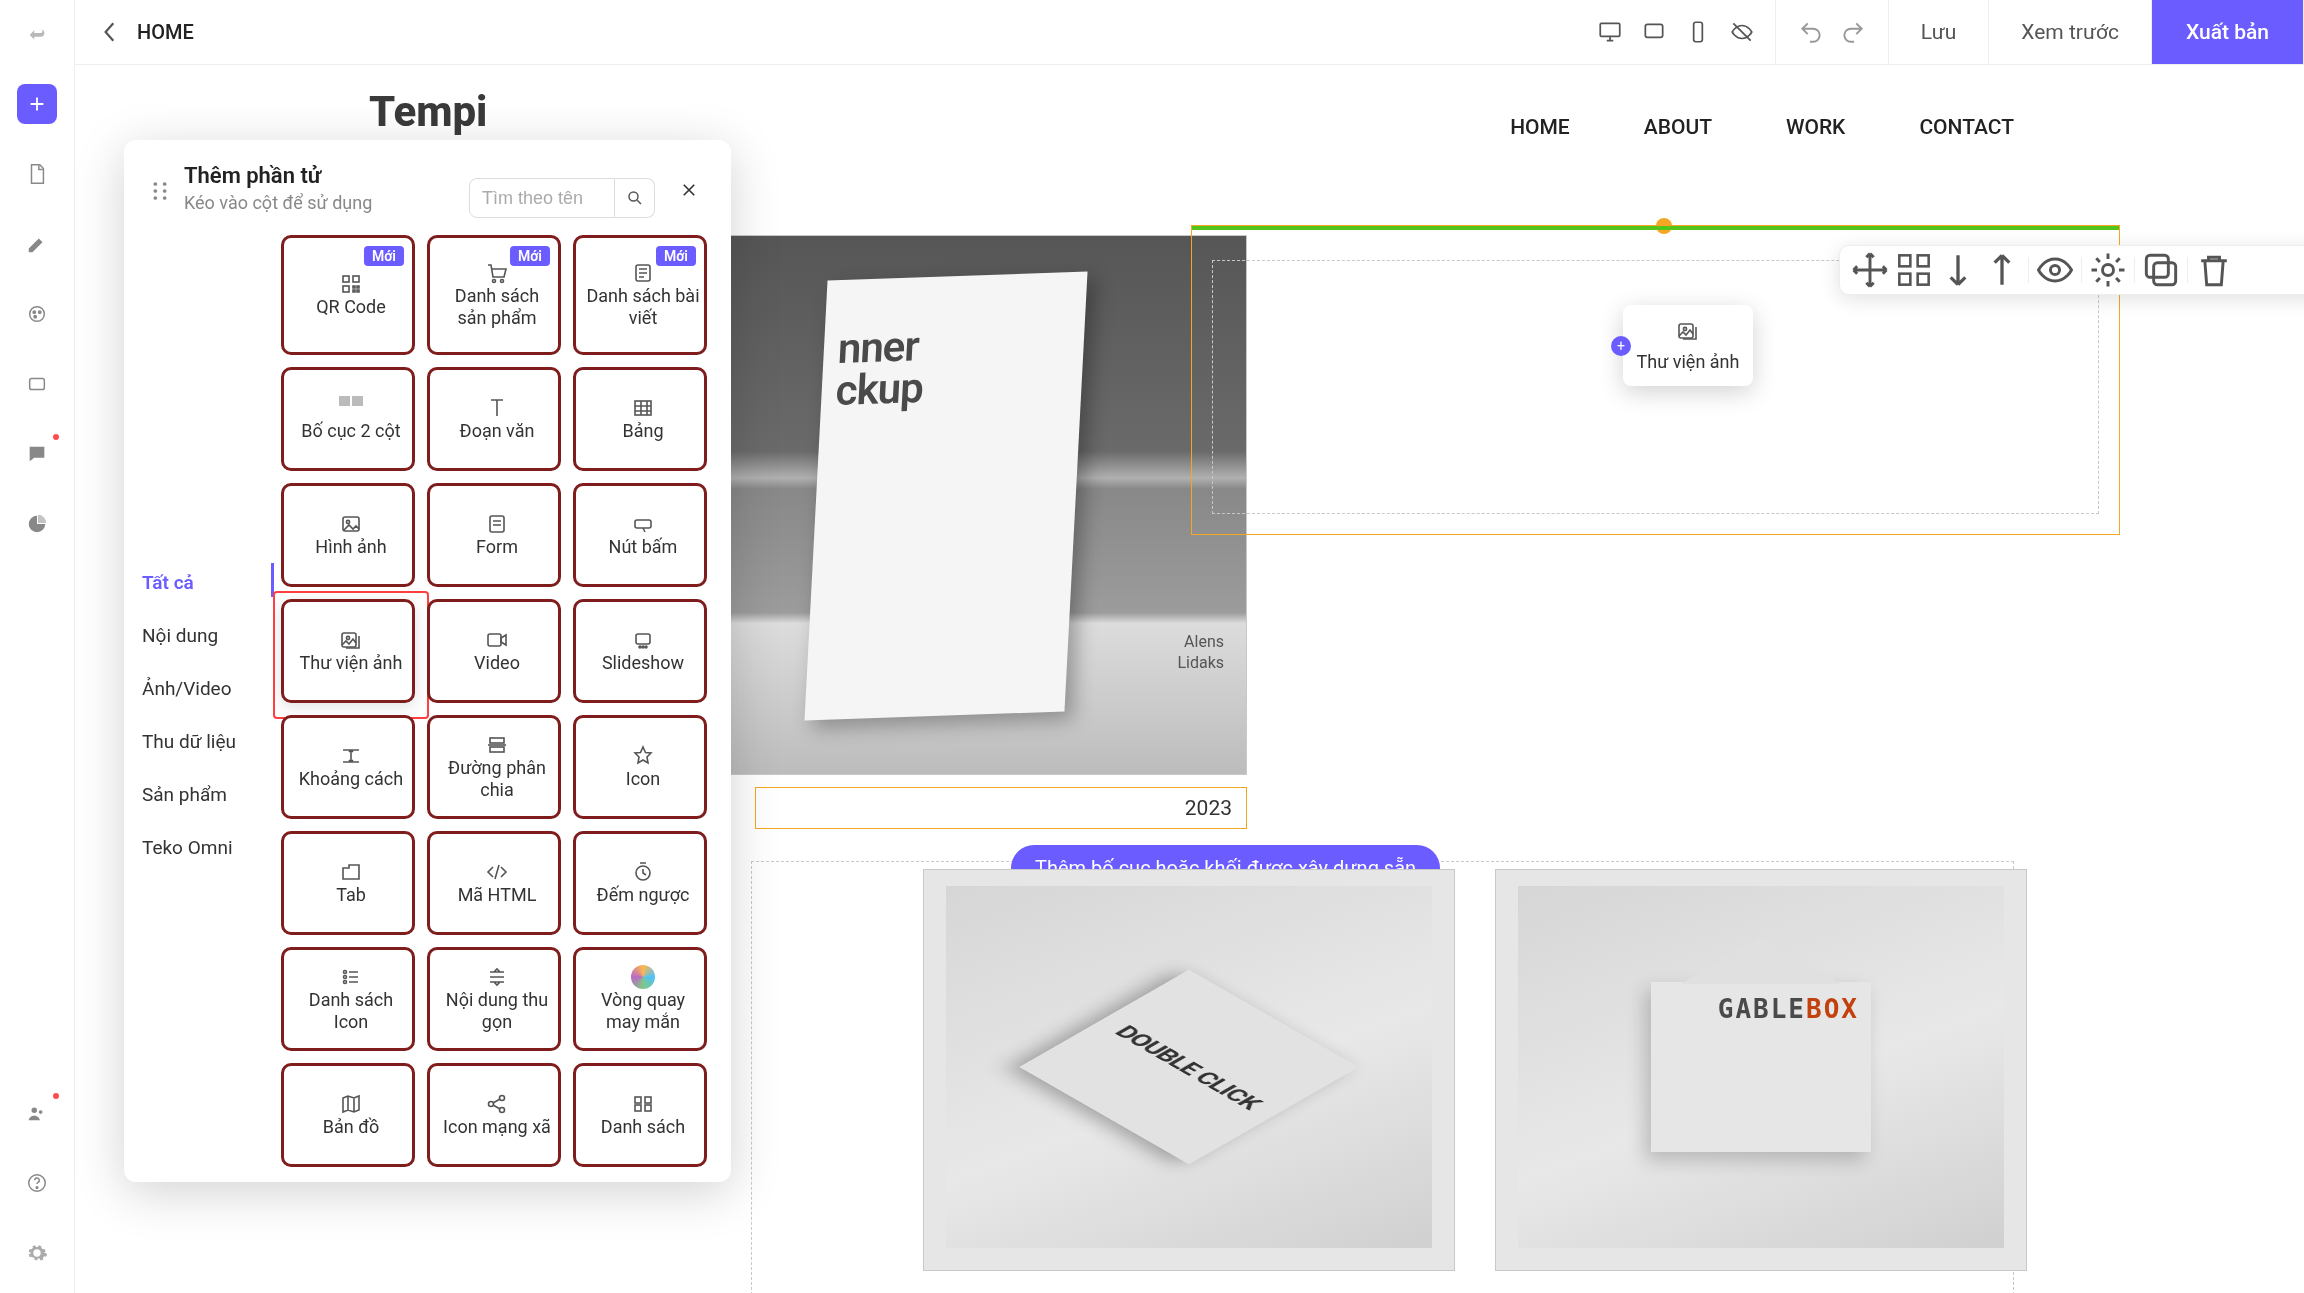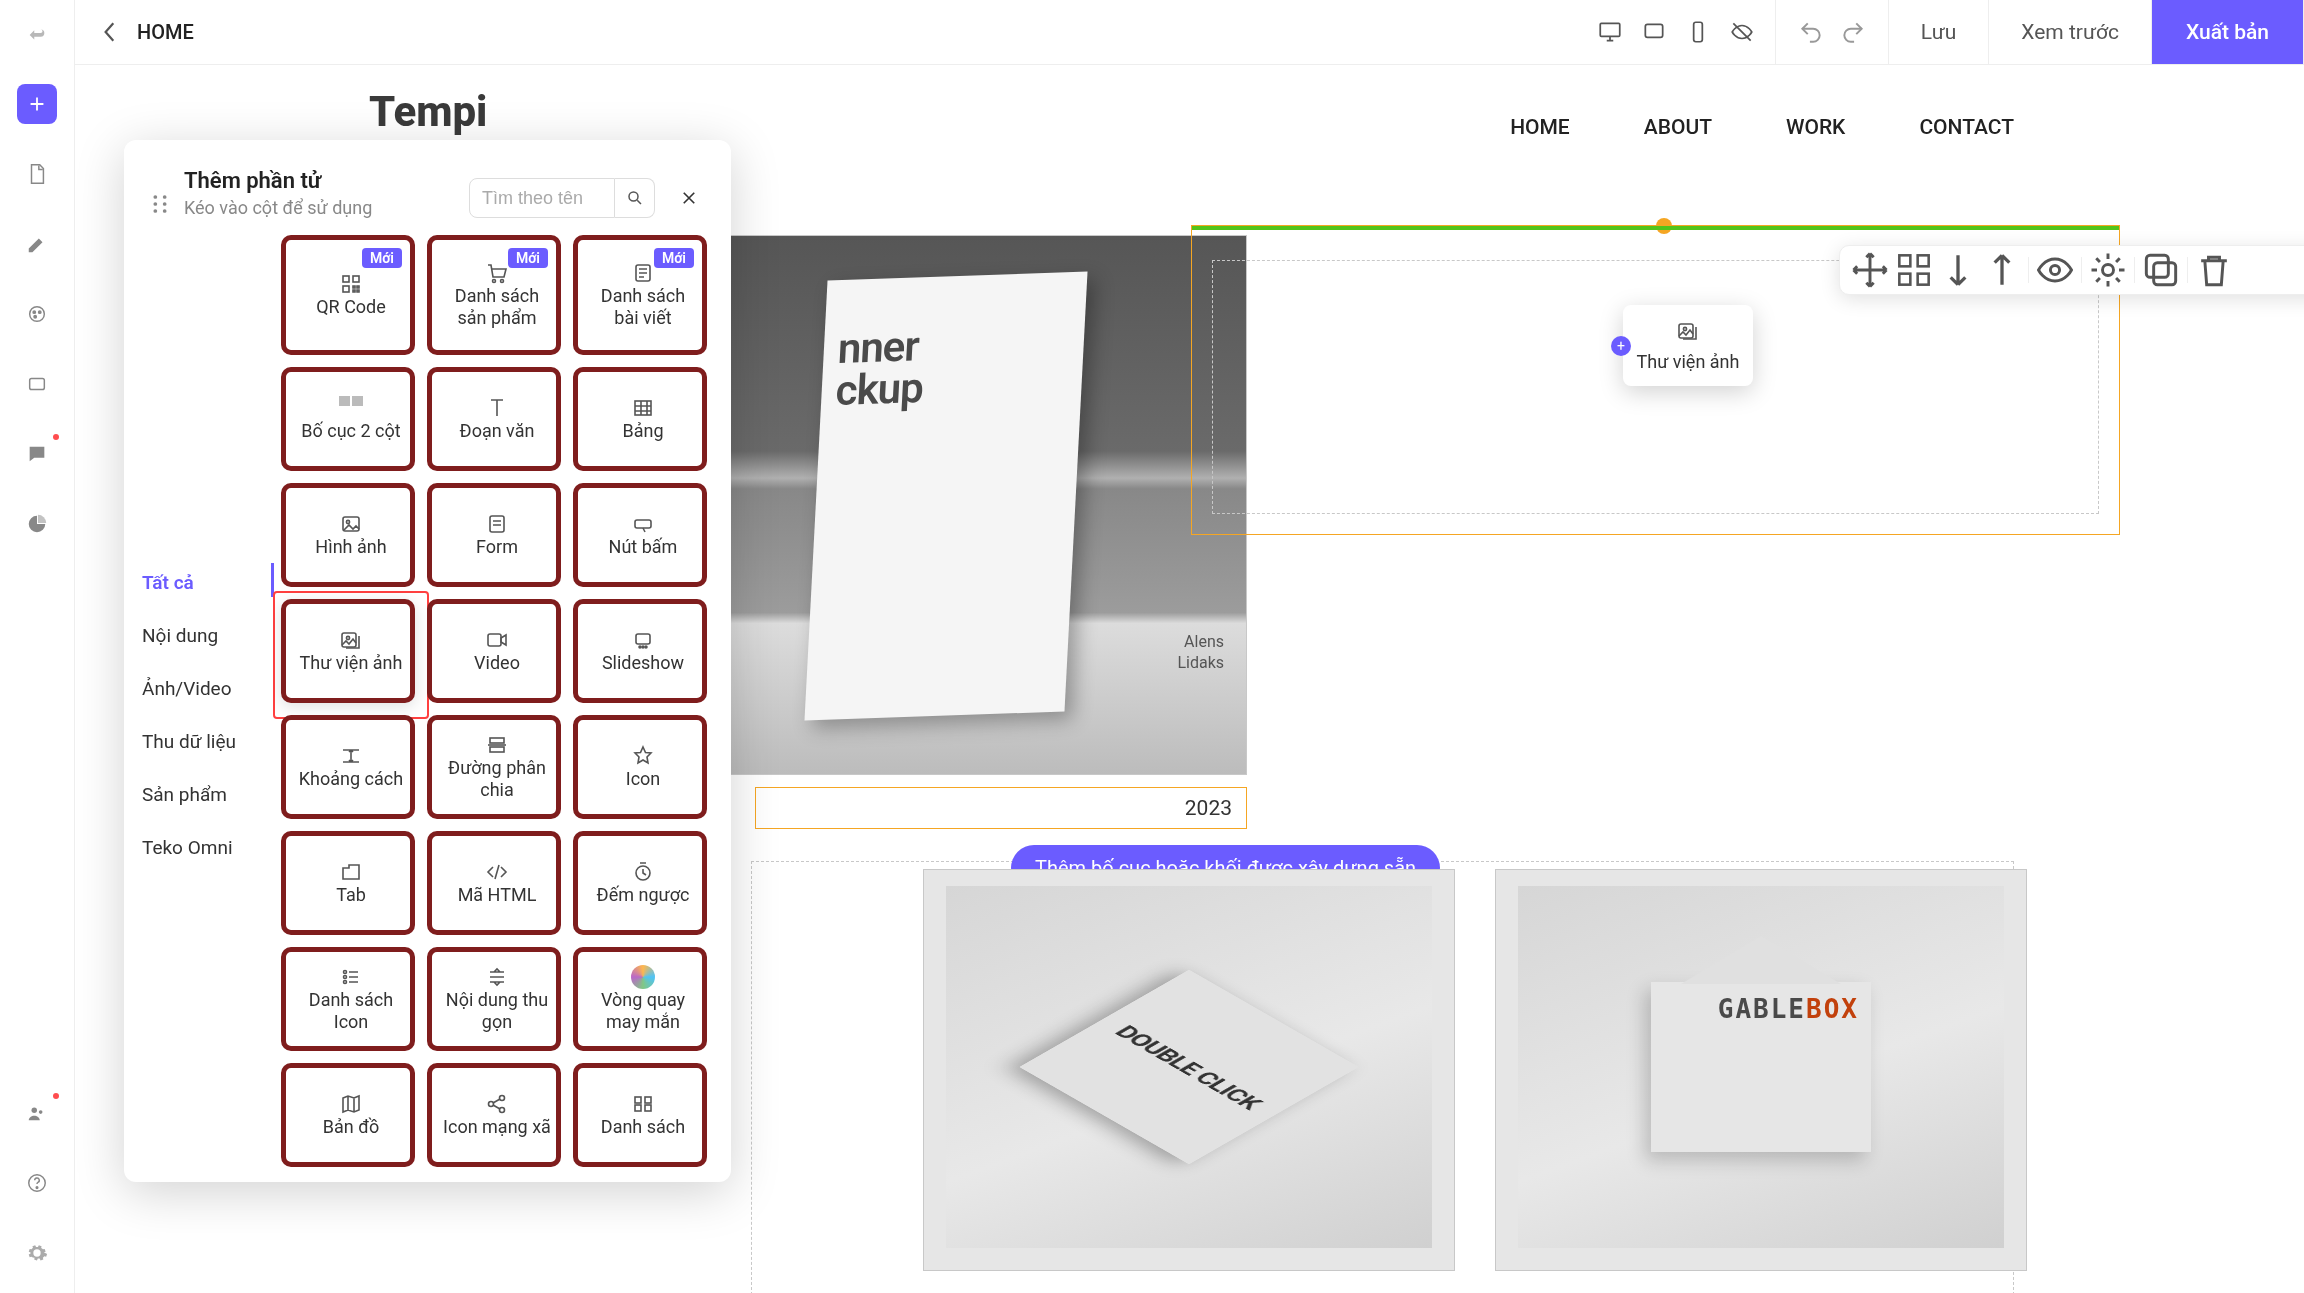--- a/index.html
+++ b/index.html
@@ -73,41 +73,41 @@
 .pc2 { left: 1420px; }
 .pc-inner { position: absolute; left: 22px; top: 16px; right: 22px; bottom: 22px; background: linear-gradient(160deg,#d6d6d6,#e8e8e8 55%,#d0d0d0); display: flex; align-items: center; justify-content: center; }
 .box3d { width: 240px; height: 240px; transform: rotateX(55deg) rotateZ(45deg); background: #e2e2e2; box-shadow: -8px 10px 24px rgba(0,0,0,.3); display: flex; align-items: center; justify-content: center; font-size: 30px; font-weight: 700; color: #333; letter-spacing: -1px; }
 .gable-box { width: 220px; height: 170px; background: #e6e6e6; box-shadow: -6px 8px 18px rgba(0,0,0,.2); position: relative; display: flex; flex-direction: row; justify-content: flex-end; padding: 12px; }
 .gable-lid { position: absolute; left: 50%; top: -46px; transform: translateX(-50%); width: 0; height: 0; border-left: 80px solid transparent; border-right: 80px solid transparent; border-bottom: 48px solid #e0e0e0; }
 .gable-txt1 { font-family: monospace; font-size: 26px; font-weight: 700; color: #4a4a4a; letter-spacing: 2px; }
 .gable-txt2 { font-family: monospace; font-size: 26px; font-weight: 700; color: #c2410c; letter-spacing: 2px; }
 
 
 .panel { position: absolute; left: 124px; top: 140px; width: 607px; height: 1042px; background: #fff; border-radius: 12px; box-shadow: 0 10px 50px rgba(0,0,0,.18); display: flex; flex-direction: column; }
-.panel-head { display: flex; align-items: flex-end; padding: 18px 22px 10px 22px; }
+.panel-head { display: flex; align-items: center; padding: 18px 22px 10px 22px; }
 .drag-handle { width: 28px; height: 28px; display: flex; align-items: center; justify-content: center; color: #888; margin-top: 6px; }
 .head-titles { margin-left: 10px; flex: 1; }
 .head-title { font-size: 22px; font-weight: 600; color: #222; }
 .head-sub { font-size: 18px; color: #888; margin-top: 4px; }
 .search-wrap { display: flex; margin-left: auto; margin-top: 20px; }
 .search-box { width: 146px; height: 40px; border: 1px solid #ddd; border-radius: 8px 0 0 8px; padding: 0 12px; font-size: 18px; color: #333; }
 .search-box::placeholder { color: #aaa; }
 .search-btn { width: 40px; height: 40px; border: 1px solid #ddd; border-left: none; border-radius: 0 8px 8px 0; display: flex; align-items: center; justify-content: center; color: #555; cursor: pointer; background: #fff; }
 .close-btn { width: 40px; height: 40px; display: flex; align-items: center; justify-content: center; cursor: pointer; margin-left: 14px; color: #333; margin-top: 4px; }
 
 .panel-body { flex: 1; display: flex; overflow: hidden; padding: 10px 0 0 0; align-items: center; }
 .cats { width: 132px; display: flex; flex-direction: column; padding-left: 18px; gap: 30px; padding-top: 10px; }
 .cat { font-size: 19px; color: #333; cursor: pointer; }
 .cat.active { color: #6b5cff; font-weight: 600; position: relative; }
 .cat.active::after { content:""; position: absolute; right: -18px; top: -8px; height: 34px; width: 3px; background: #6b5cff; }
 .cats-sep { width: 1px; background: #eee; margin: 0 16px 0 0; }
 
 .grid { flex: 1; overflow-y: auto; padding: 8px 14px 14px 8px; }
 .gridrow { display: flex; gap: 12px; margin-bottom: 12px; }
-.tile { width: 134px; height: 104px; border: 5px solid #7f1d1d; border-radius: 10px; display: flex; flex-direction: column; align-items: center; justify-content: center; position: relative; cursor: pointer; background: #fff; padding-left: 6px; }
+.tile { width: 134px; height: 104px; border: 3px solid #7f1d1d; border-radius: 10px; display: flex; flex-direction: column; align-items: center; justify-content: center; position: relative; cursor: pointer; background: #fff; padding-left: 6px; }
 .tile.tall { height: 120px; }
 .tile svg, .tile .ic-box { width: 24px; height: 24px; color: #555; }
 .ic-box { display: flex; gap: 2px; }
 .ic-box .sq { width: 16px; height: 10px; background: #bbb; }
 .tile-label { font-size: 18px; color: #333; text-align: center; line-height: 1.2; padding: 0 4px; }
 .badge-new { position: absolute; top: 8px; right: 8px; background: #6b5cff; color: #fff; font-size: 14px; padding: 2px 8px; border-radius: 4px; font-weight: 600; }
 
 .red-highlight { position: absolute; border: 2px solid #ff4040; border-radius: 4px; pointer-events: none; }
 
 .wheel { width: 24px; height: 24px; border-radius: 50%; background: conic-gradient(#ffb74d,#4fc3f7,#81c784,#ba68c8,#ffb74d); }

